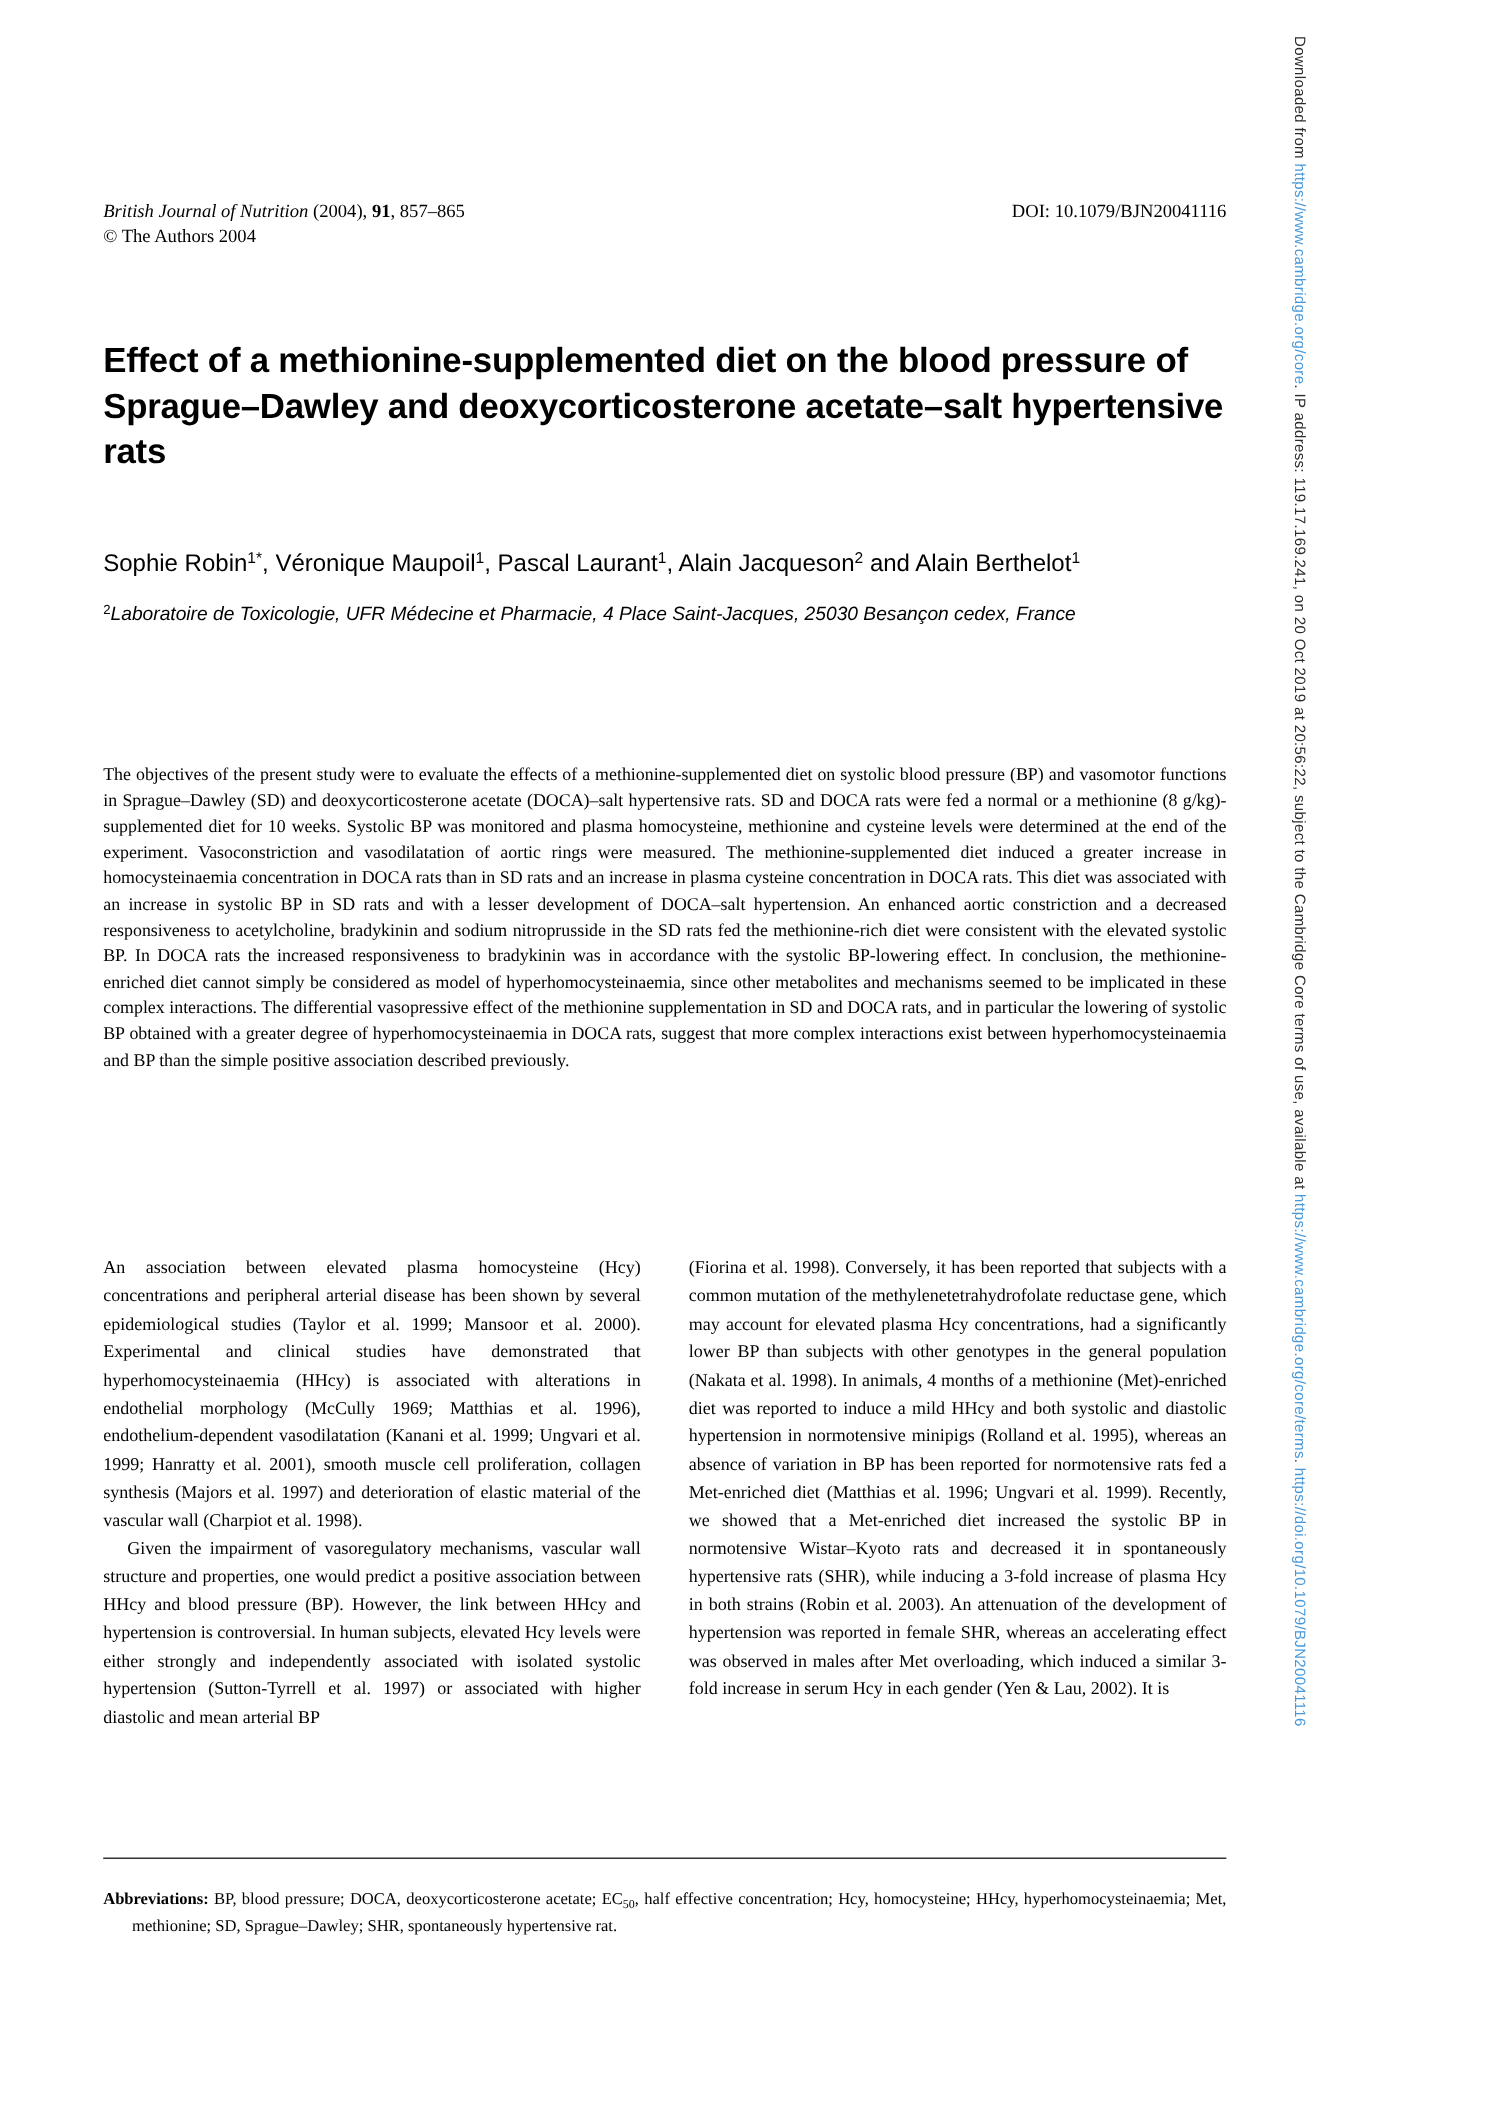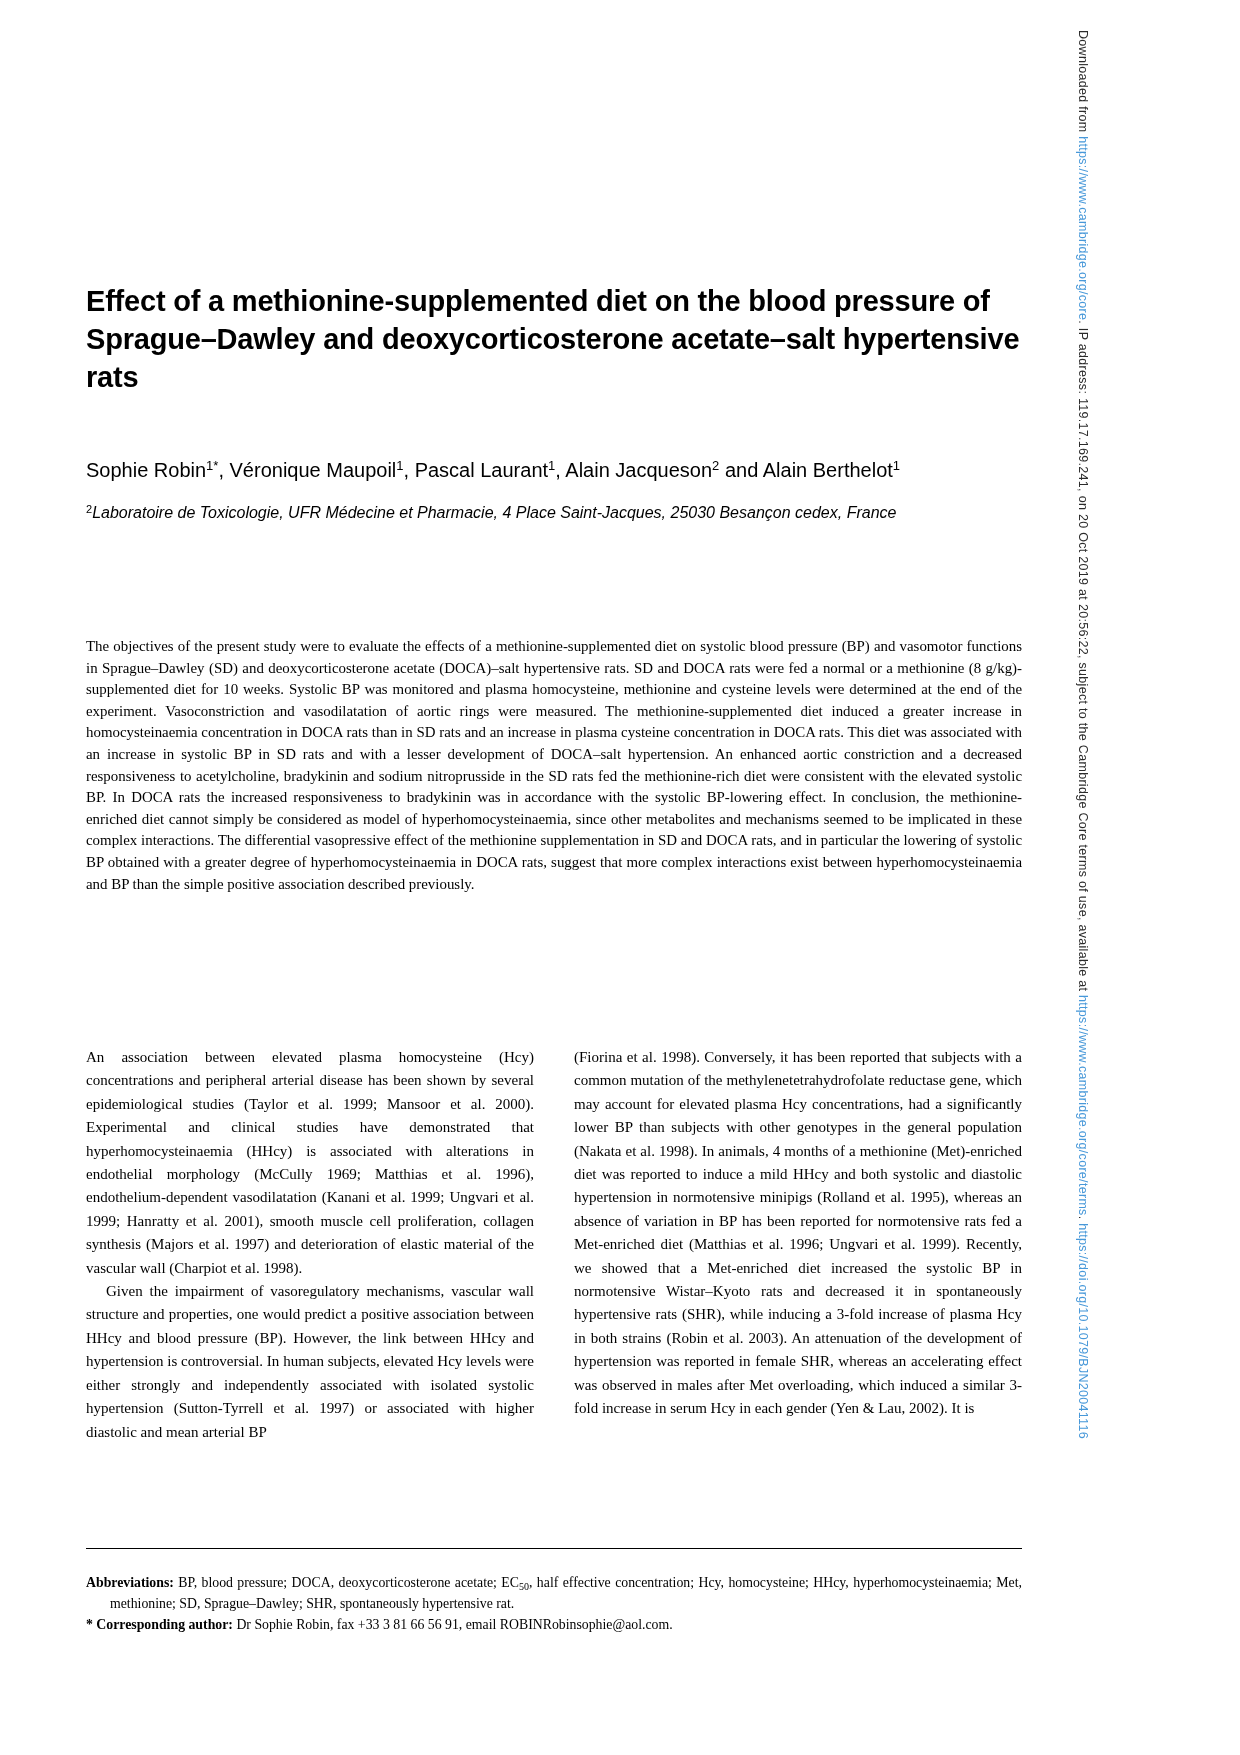--- a/index.html
+++ b/index.html
@@ -88,20 +88,29 @@
     color:#2b2b2b;
     white-space:nowrap;
   }
   .sidebar-link { color:#4798d9; text-decoration:none; cursor:pointer; }
 </style>
 </head>
 <body>
 
 <div class="page">
 
+  <div class="journal-header">
+    <div class="journal-line">
+      <div>
+        <span class="jname">British Journal of Nutrition</span><span> (2004), </span><span class="jvol">91</span><span>, 857–865</span>
+      </div>
+      <div>© The Authors 2004</div>
+    </div>
+    <div class="doi-text">DOI: 10.1079/BJN20041116</div>
+  </div>
 
   <h1 class="paper-title">Effect of a methionine-supplemented diet on the blood pressure of Sprague–Dawley and deoxycorticosterone acetate–salt hypertensive rats</h1>
 
   <div class="author-list">
     <span class="author"><span>Sophie Robin</span><span class="author-sup">1*</span><span>, </span></span><span class="author"><span>Véronique Maupoil</span><span class="author-sup">1</span><span>, </span></span><span class="author"><span>Pascal Laurant</span><span class="author-sup">1</span><span>, </span></span><span class="author"><span>Alain Jacqueson</span><span class="author-sup">2</span><span> and </span></span><span class="author"><span>Alain Berthelot</span><span class="author-sup">1</span><span></span></span>
   </div>
 
   <div class="affiliation-list">
     <div class="affiliation"><span class="affil-sup">2</span><span>Laboratoire de Toxicologie, UFR Médecine et Pharmacie, 4 Place Saint-Jacques, 25030 Besançon cedex, France</span></div>
   </div>
@@ -117,22 +126,19 @@
     </div>
     <div class="body-col">
       <p>(Fiorina et al. 1998). Conversely, it has been reported that subjects with a common mutation of the methylenetetrahydrofolate reductase gene, which may account for elevated plasma Hcy concentrations, had a significantly lower BP than subjects with other genotypes in the general population (Nakata et al. 1998). In animals, 4 months of a methionine (Met)-enriched diet was reported to induce a mild HHcy and both systolic and diastolic hypertension in normotensive minipigs (Rolland et al. 1995), whereas an absence of variation in BP has been reported for normotensive rats fed a Met-enriched diet (Matthias et al. 1996; Ungvari et al. 1999). Recently, we showed that a Met-enriched diet increased the systolic BP in normotensive Wistar–Kyoto rats and decreased it in spontaneously hypertensive rats (SHR), while inducing a 3-fold increase of plasma Hcy in both strains (Robin et al. 2003). An attenuation of the development of hypertension was reported in female SHR, whereas an accelerating effect was observed in males after Met overloading, which induced a similar 3-fold increase in serum Hcy in each gender (Yen &amp; Lau, 2002). It is</p>
     </div>
   </div>
 
   <div class="footer">
     <div class="abbrev-para">
       <span class="abbrev-label">Abbreviations:</span><span> BP, blood pressure; DOCA, deoxycorticosterone acetate; EC</span><span class="abbrev-sub">50</span><span>, half effective concentration; Hcy, homocysteine; HHcy, hyperhomocysteinaemia; Met, methionine; SD, Sprague–Dawley; SHR, spontaneously hypertensive rat.</span>
     </div>
-    <div class="corresp-para">
-      <span class="corresp-label">* Corresponding author:</span><span> Dr Sophie Robin, fax +33 3 81 66 56 91, email ROBINRobinsophie@aol.com.</span>
-    </div>
   </div>
 
   <div class="sidebar-watermark">
     <span>Downloaded from </span><span class="sidebar-link">https://www.cambridge.org/core</span><span>. IP address: 119.17.169.241, on 20 Oct 2019 at 20:56:22, subject to the Cambridge Core terms of use, available at </span><span class="sidebar-link">https://www.cambridge.org/core/terms</span><span>. </span><span class="sidebar-link">https://doi.org/10.1079/BJN20041116</span>
   </div>
 
 </div>
 
 </body></html>

